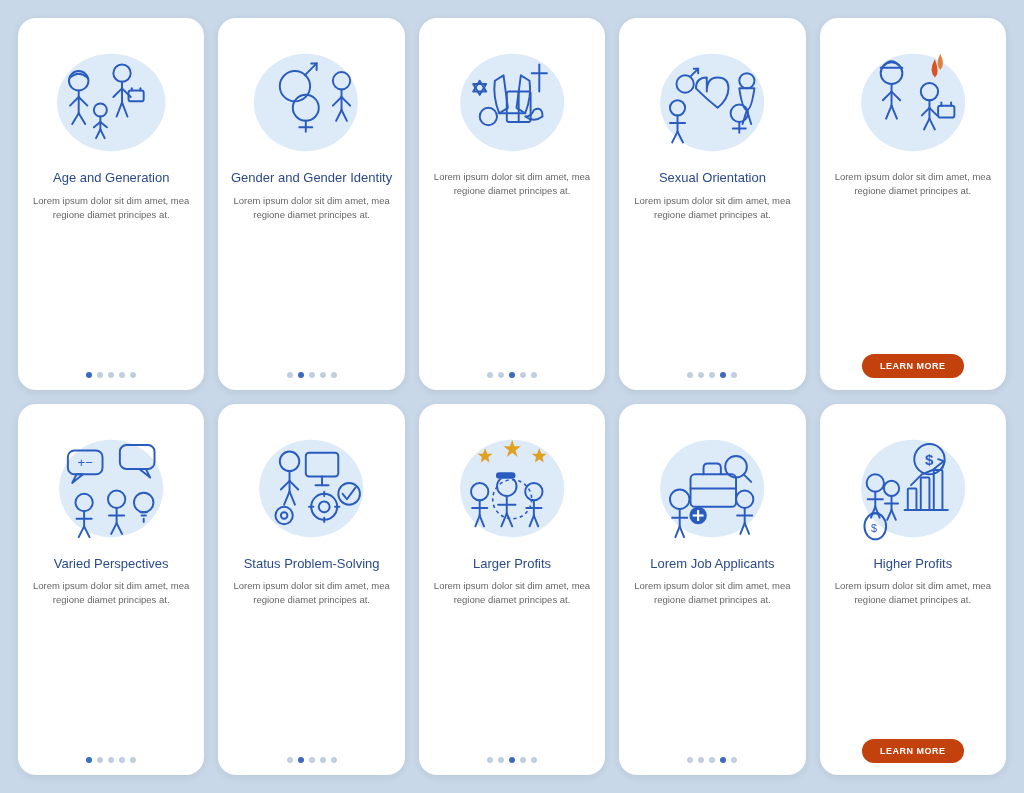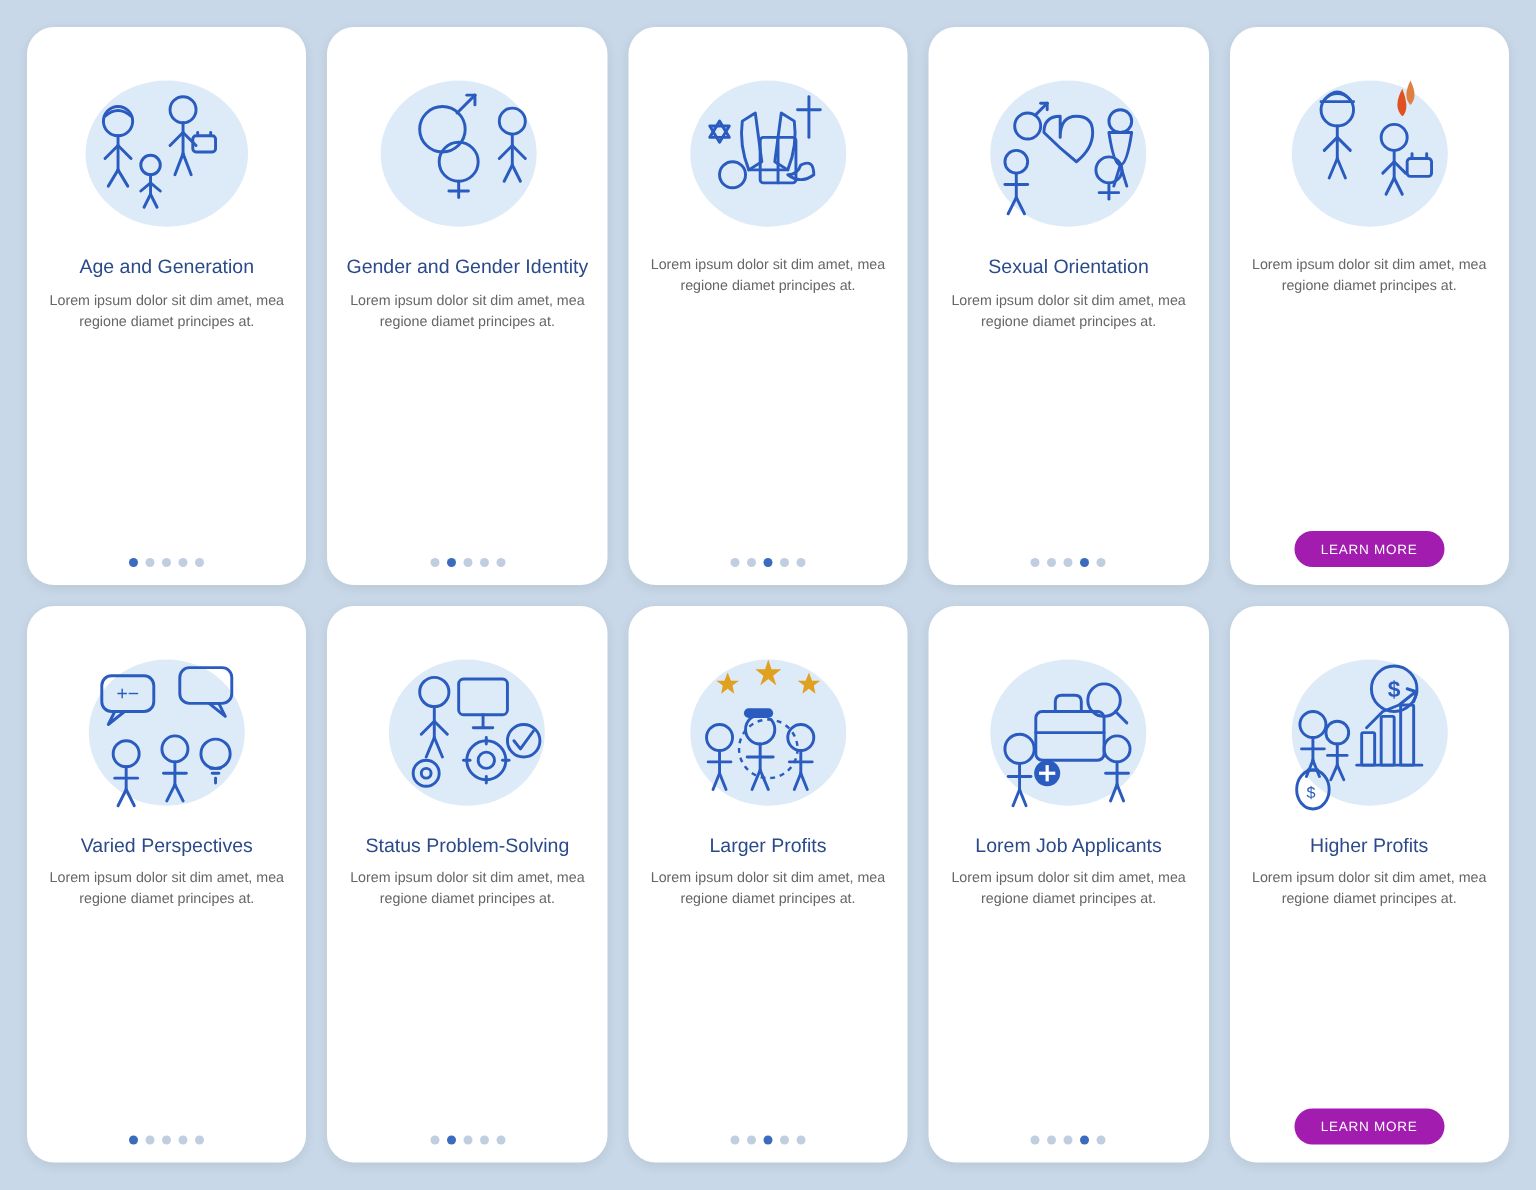--- a/index.html
+++ b/index.html
@@ -72,27 +72,27 @@
     .dot {
       width: 6px;
       height: 6px;
       border-radius: 50%;
       background: #c0cfe0;
     }
     .dot.active {
       background: #3a6bbf;
     }
     .learn-btn {
-      background: #a21caf;
+      background: #c2410c;
       color: #fff;
       border: none;
       border-radius: 20px;
       padding: 7px 18px;
       font-size: 9px;
-      font-weight: 400;
+      font-weight: 700;
       letter-spacing: 0.5px;
       cursor: pointer;
       margin-top: 8px;
       flex-shrink: 0;
     }
     
     .blob {
       fill: #ddeaf8;
     }
     .line {

